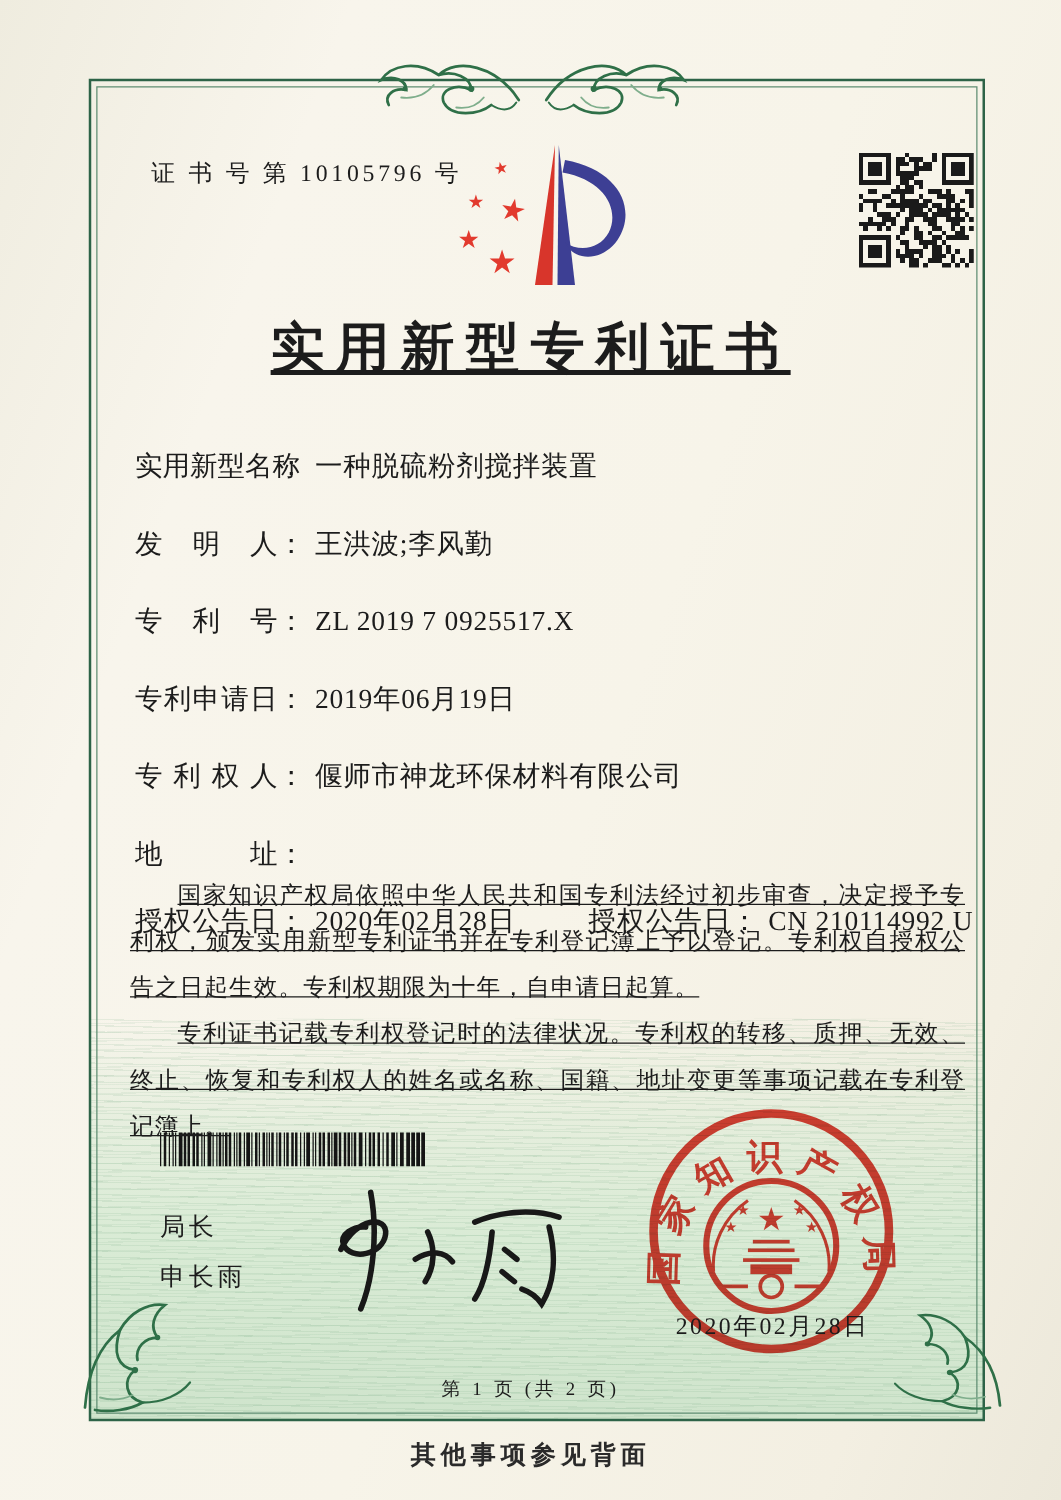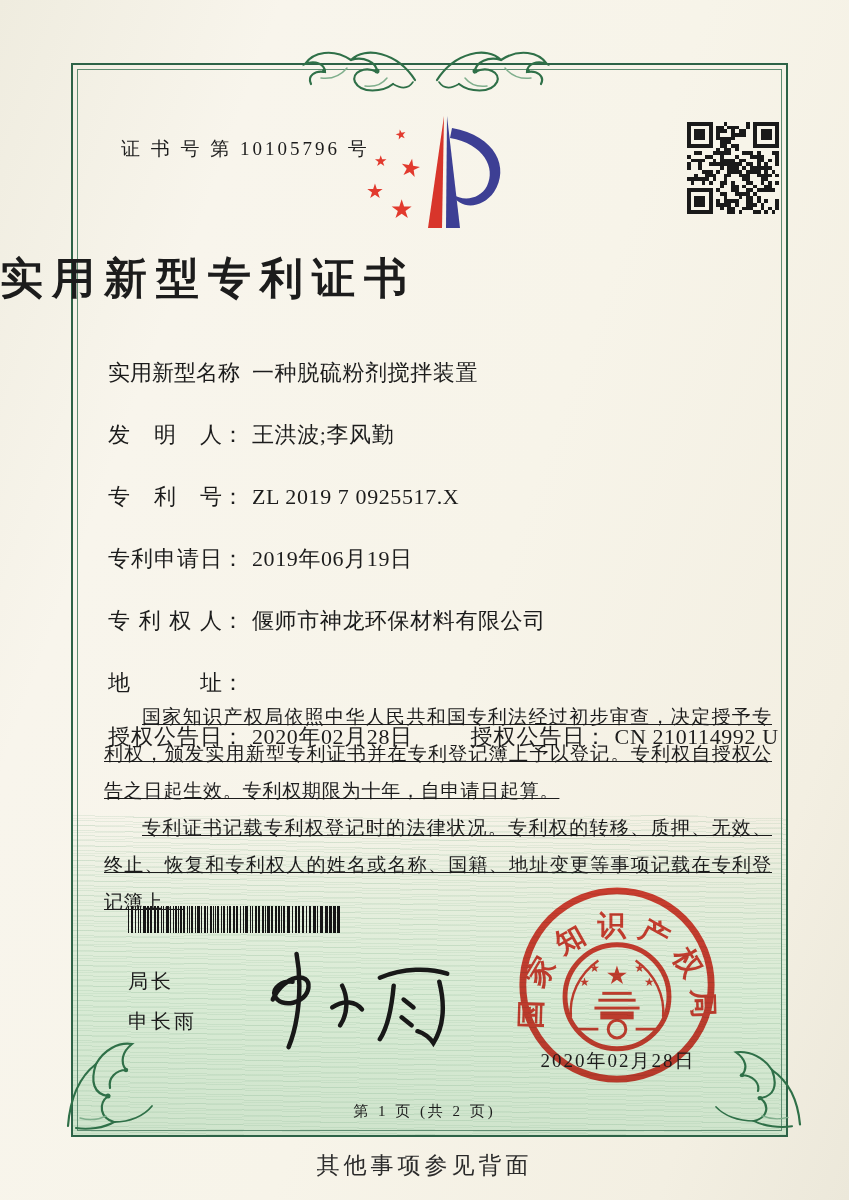--- a/index.html
+++ b/index.html
@@ -17,28 +17,28 @@
   .green-zone{
     position:absolute;left:72px;right:62px;top:815px;bottom:64px;z-index:1;
     background:
       repeating-linear-gradient(1.5deg, rgba(110,165,125,.14) 0 1px, transparent 1px 5px),
       repeating-linear-gradient(-1deg, rgba(110,165,125,.10) 0 1px, transparent 1px 7px),
       linear-gradient(180deg, rgba(216,234,212,0) 0%, rgba(216,234,212,.55) 26%, #d9ebd5 55%, #cfe4cc 100%);
   }
   .frame-outer{position:absolute;left:71px;right:61px;top:63px;bottom:63px;border:2px solid #2d6347;z-index:2;pointer-events:none;}
   .frame-inner{position:absolute;left:77px;right:67px;top:69px;bottom:69px;border:1px solid #5f8d72;z-index:2;pointer-events:none;}
 
-  .cert-no{position:absolute;left:121px;top:136px;font-size:19px;letter-spacing:3px;z-index:5;}
+  .cert-no{position:absolute;left:121px;top:126px;font-size:19px;letter-spacing:3px;z-index:5;}
 
   .logo{position:absolute;left:358px;top:106px;width:165px;height:128px;z-index:5;}
   .qr{position:absolute;left:687px;top:122px;width:92px;height:92px;z-index:5;}
 
   .title{
-    position:absolute;left:0;top:250px;width:100%;z-index:5;
-    font-size:43px;font-weight:700;letter-spacing:9px;
+    position:absolute;left:0;top:250px;width:100%;text-align:center;z-index:5;
+    font-size:43px;font-weight:700;letter-spacing:9px;text-decoration:underline;
   }
 
   .fields{position:absolute;left:108px;top:358px;width:672px;z-index:5;}
   .frow{display:flex;align-items:baseline;margin-bottom:32px;font-size:22px;white-space:nowrap;}
   .flabel{display:inline-block;width:114px;text-align:justify;text-align-last:justify;}
   .colon{margin-right:8px;}
   .fvalue{letter-spacing:.6px;}
   .frow-last{margin-top:-8px;}
   .second-field{margin-left:58px;}
 
@@ -52,21 +52,21 @@
   .barcode div{background:#151515;height:100%;}
 
   .officer-title{position:absolute;left:128px;top:968px;font-size:20px;letter-spacing:3px;z-index:6;}
   .officer-name{position:absolute;left:128px;top:1008px;font-size:20px;letter-spacing:3px;z-index:6;}
   .signature{position:absolute;left:245px;top:946px;width:228px;height:108px;z-index:6;}
 
   .seal{position:absolute;left:514px;top:882px;width:206px;height:206px;z-index:5;opacity:.93;mix-blend-mode:multiply;}
   .seal-date{position:absolute;left:512px;top:1048px;width:212px;text-align:center;font-size:19px;letter-spacing:2px;z-index:6;}
 
   .page-info{position:absolute;left:0;top:1102px;width:100%;text-align:center;font-size:15px;letter-spacing:3px;z-index:5;}
-  .back-note{position:absolute;left:0;top:1150px;width:100%;text-align:center;font-size:23px;letter-spacing:4px;font-weight:400;color:#2a2a2a;z-index:5;}
+  .back-note{position:absolute;left:0;top:1150px;width:100%;text-align:center;font-size:20px;letter-spacing:4px;font-weight:700;color:#2a2a2a;z-index:5;}
 
   .orn{position:absolute;z-index:3;pointer-events:none;}
   .orn-top{left:295px;top:36px;width:262px;height:62px;}
   .orn-bl{left:58px;top:1020px;width:112px;height:120px;}
   .orn-br{left:698px;top:1038px;width:112px;height:104px;}
 </style>
 </head>
 <body>
 
 <div class="page">

